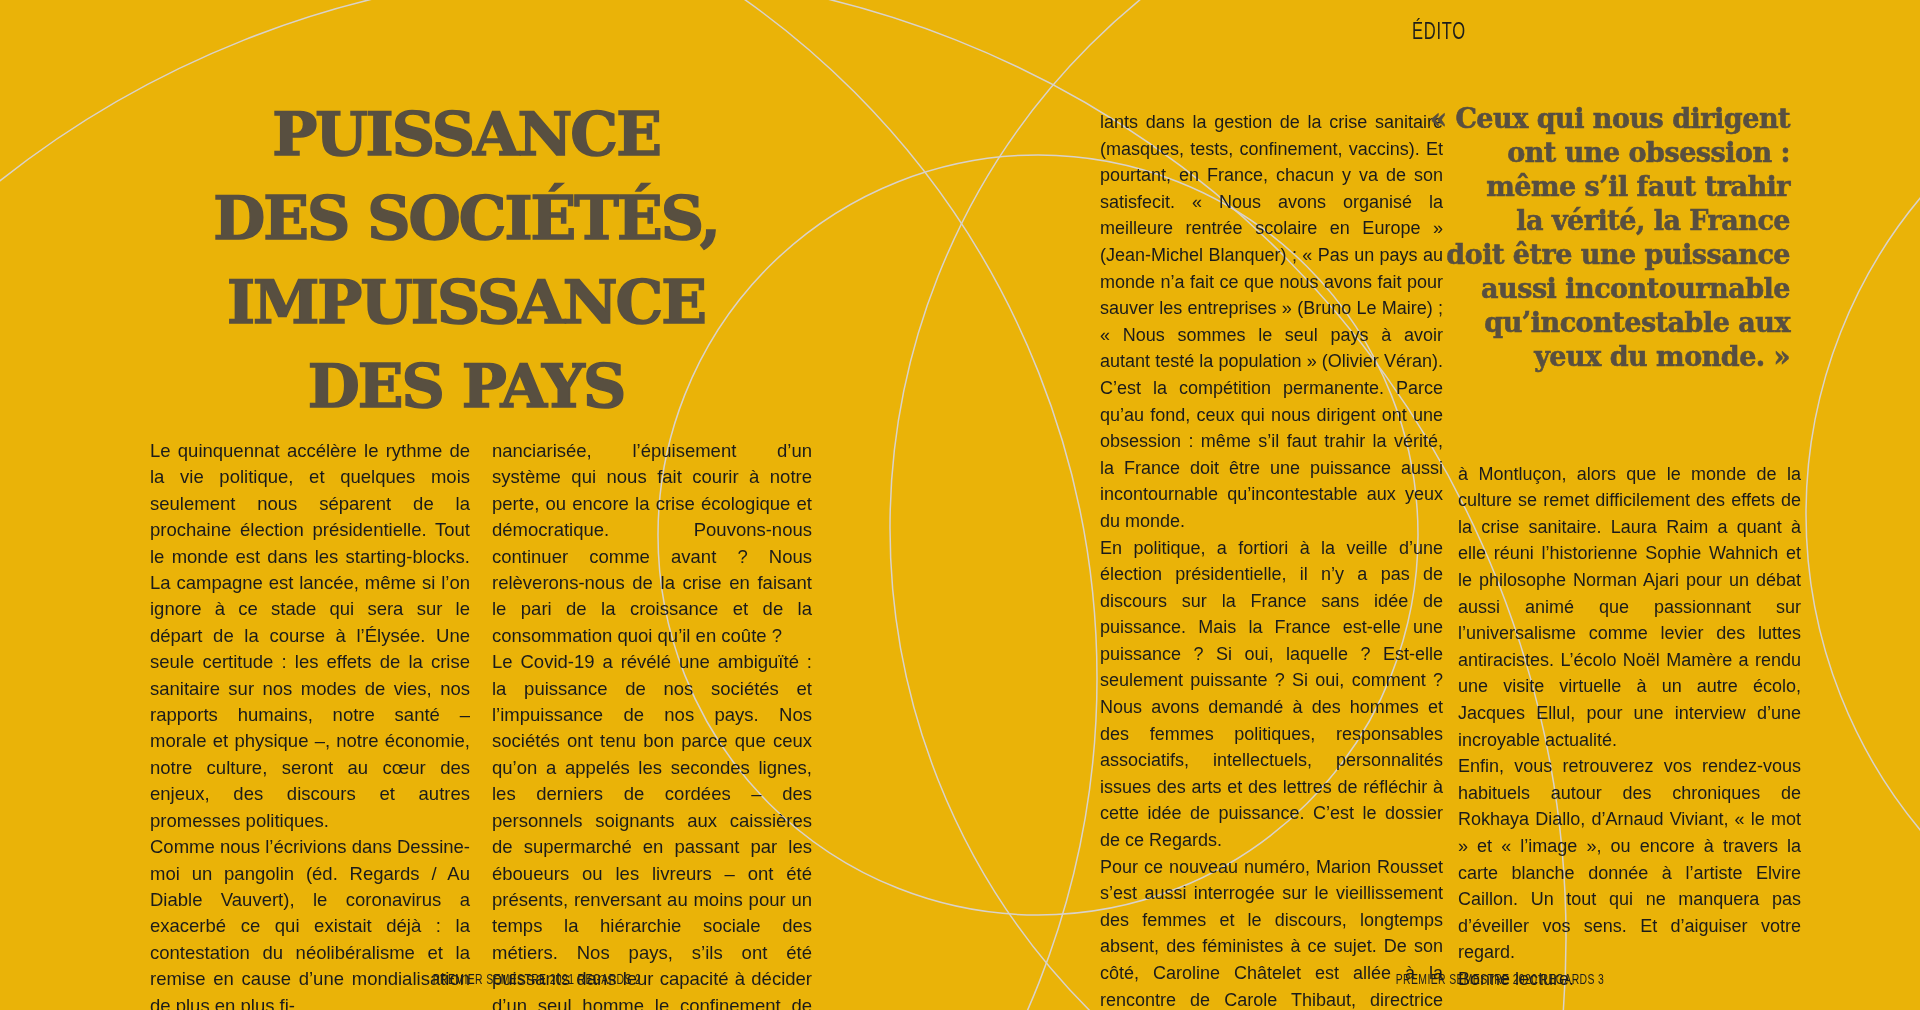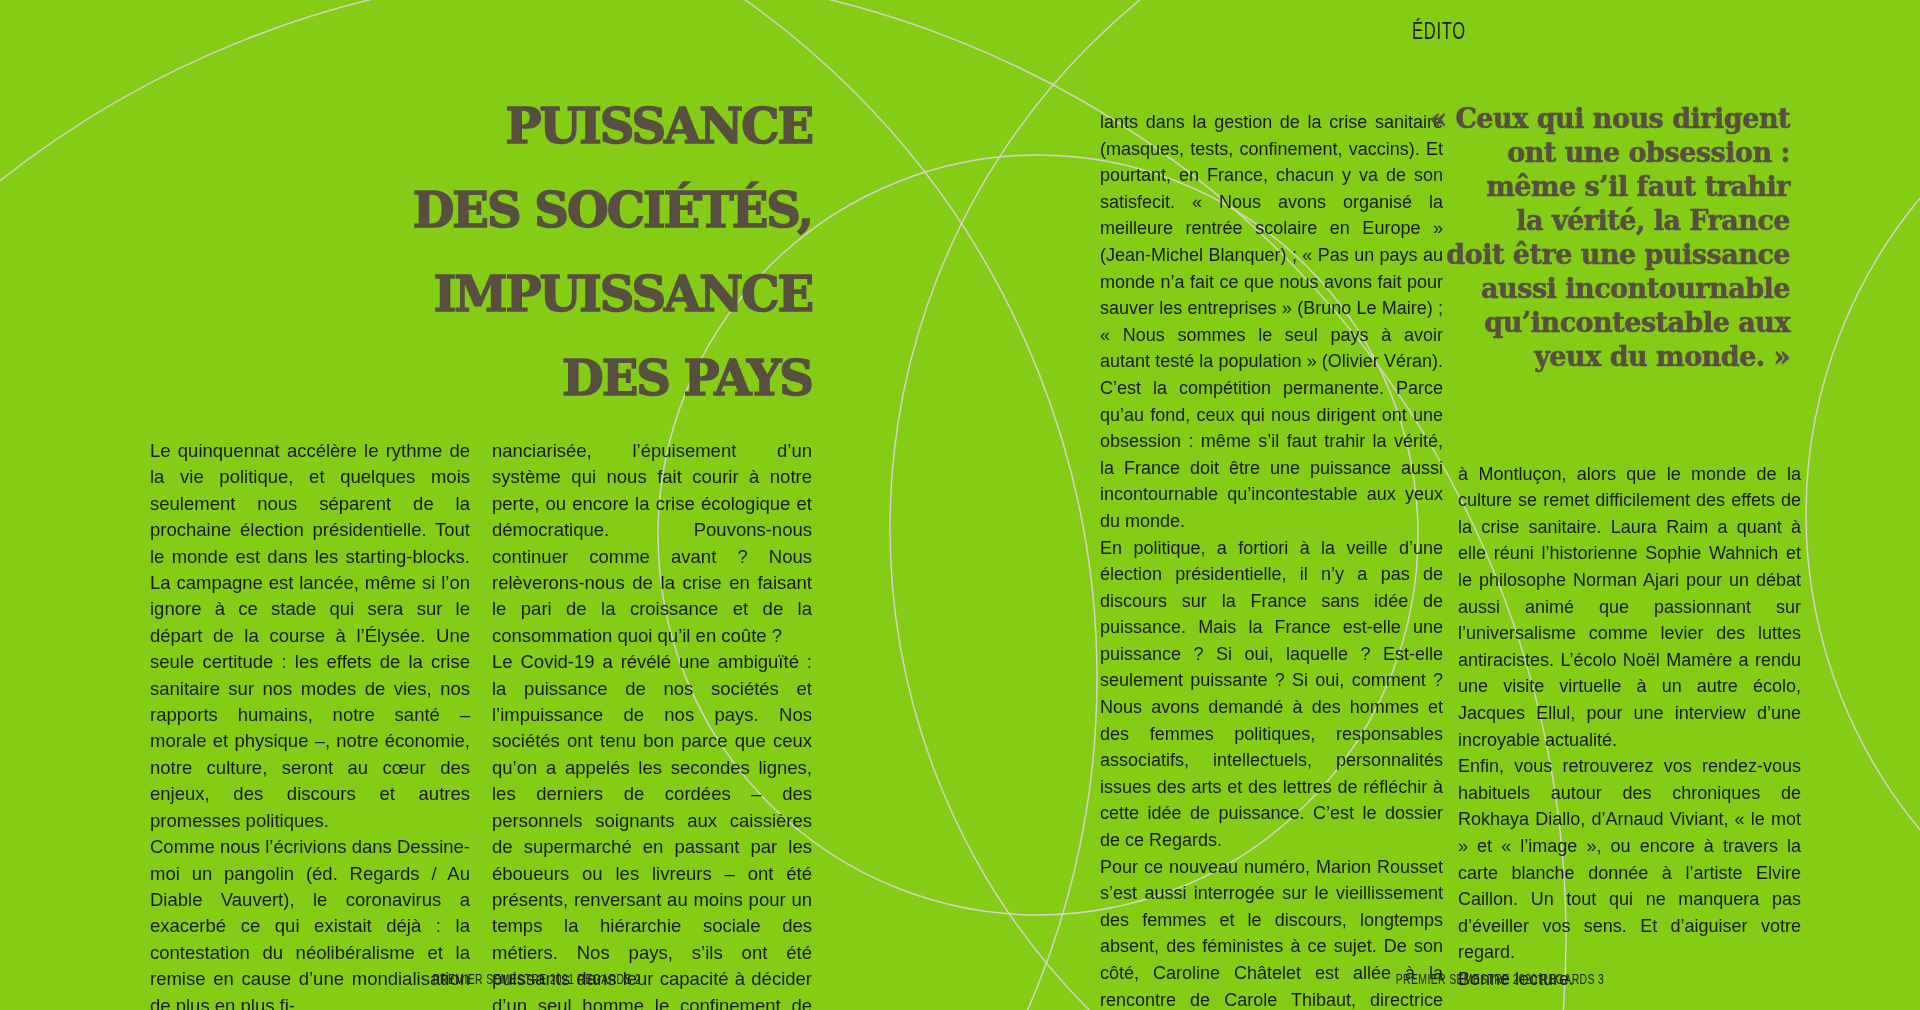--- a/index.html
+++ b/index.html
@@ -1,34 +1,34 @@
 <!DOCTYPE html>
 <html><head>
 <meta charset="utf-8">
 <style>
   html,body{margin:0;padding:0;background:#ffffff;}
   .spread{
     position:relative;width:1920px;height:1010px;overflow:hidden;
-    background:#84cc16;font-family:"Liberation Sans",sans-serif;
+    background:#eab308;font-family:"Liberation Sans",sans-serif;
   }
   .arcs{position:absolute;left:0;top:0;z-index:0;}
   .layer{position:absolute;z-index:1;}
 
   .edito{
     left:1412px;top:18px;
     font-family:"Liberation Sans",sans-serif;
     font-size:23px;letter-spacing:1px;color:#1d1d1b;
     transform:scaleX(0.72);transform-origin:left top;white-space:nowrap;
   }
 
   .title{
-    left:120px;top:84px;width:692px;
+    left:120px;top:92px;width:692px;
     font-family:"DejaVu Serif",serif;font-weight:bold;
-    font-size:48px;line-height:84px;letter-spacing:-2px;
-    color:#584f40;text-align:right;white-space:pre-line;
+    font-size:60px;line-height:84px;letter-spacing:-2px;
+    color:#584f40;text-align:center;white-space:pre-line;
     -webkit-text-stroke:1.5px #584f40;
   }
 
   .pullquote{
     left:1400px;top:102px;width:390px;
     font-family:"DejaVu Serif",serif;font-weight:bold;
     font-size:27px;line-height:34px;letter-spacing:-0.5px;
     color:#584f40;text-align:right;white-space:pre-line;
     -webkit-text-stroke:0.6px #584f40;
   }

